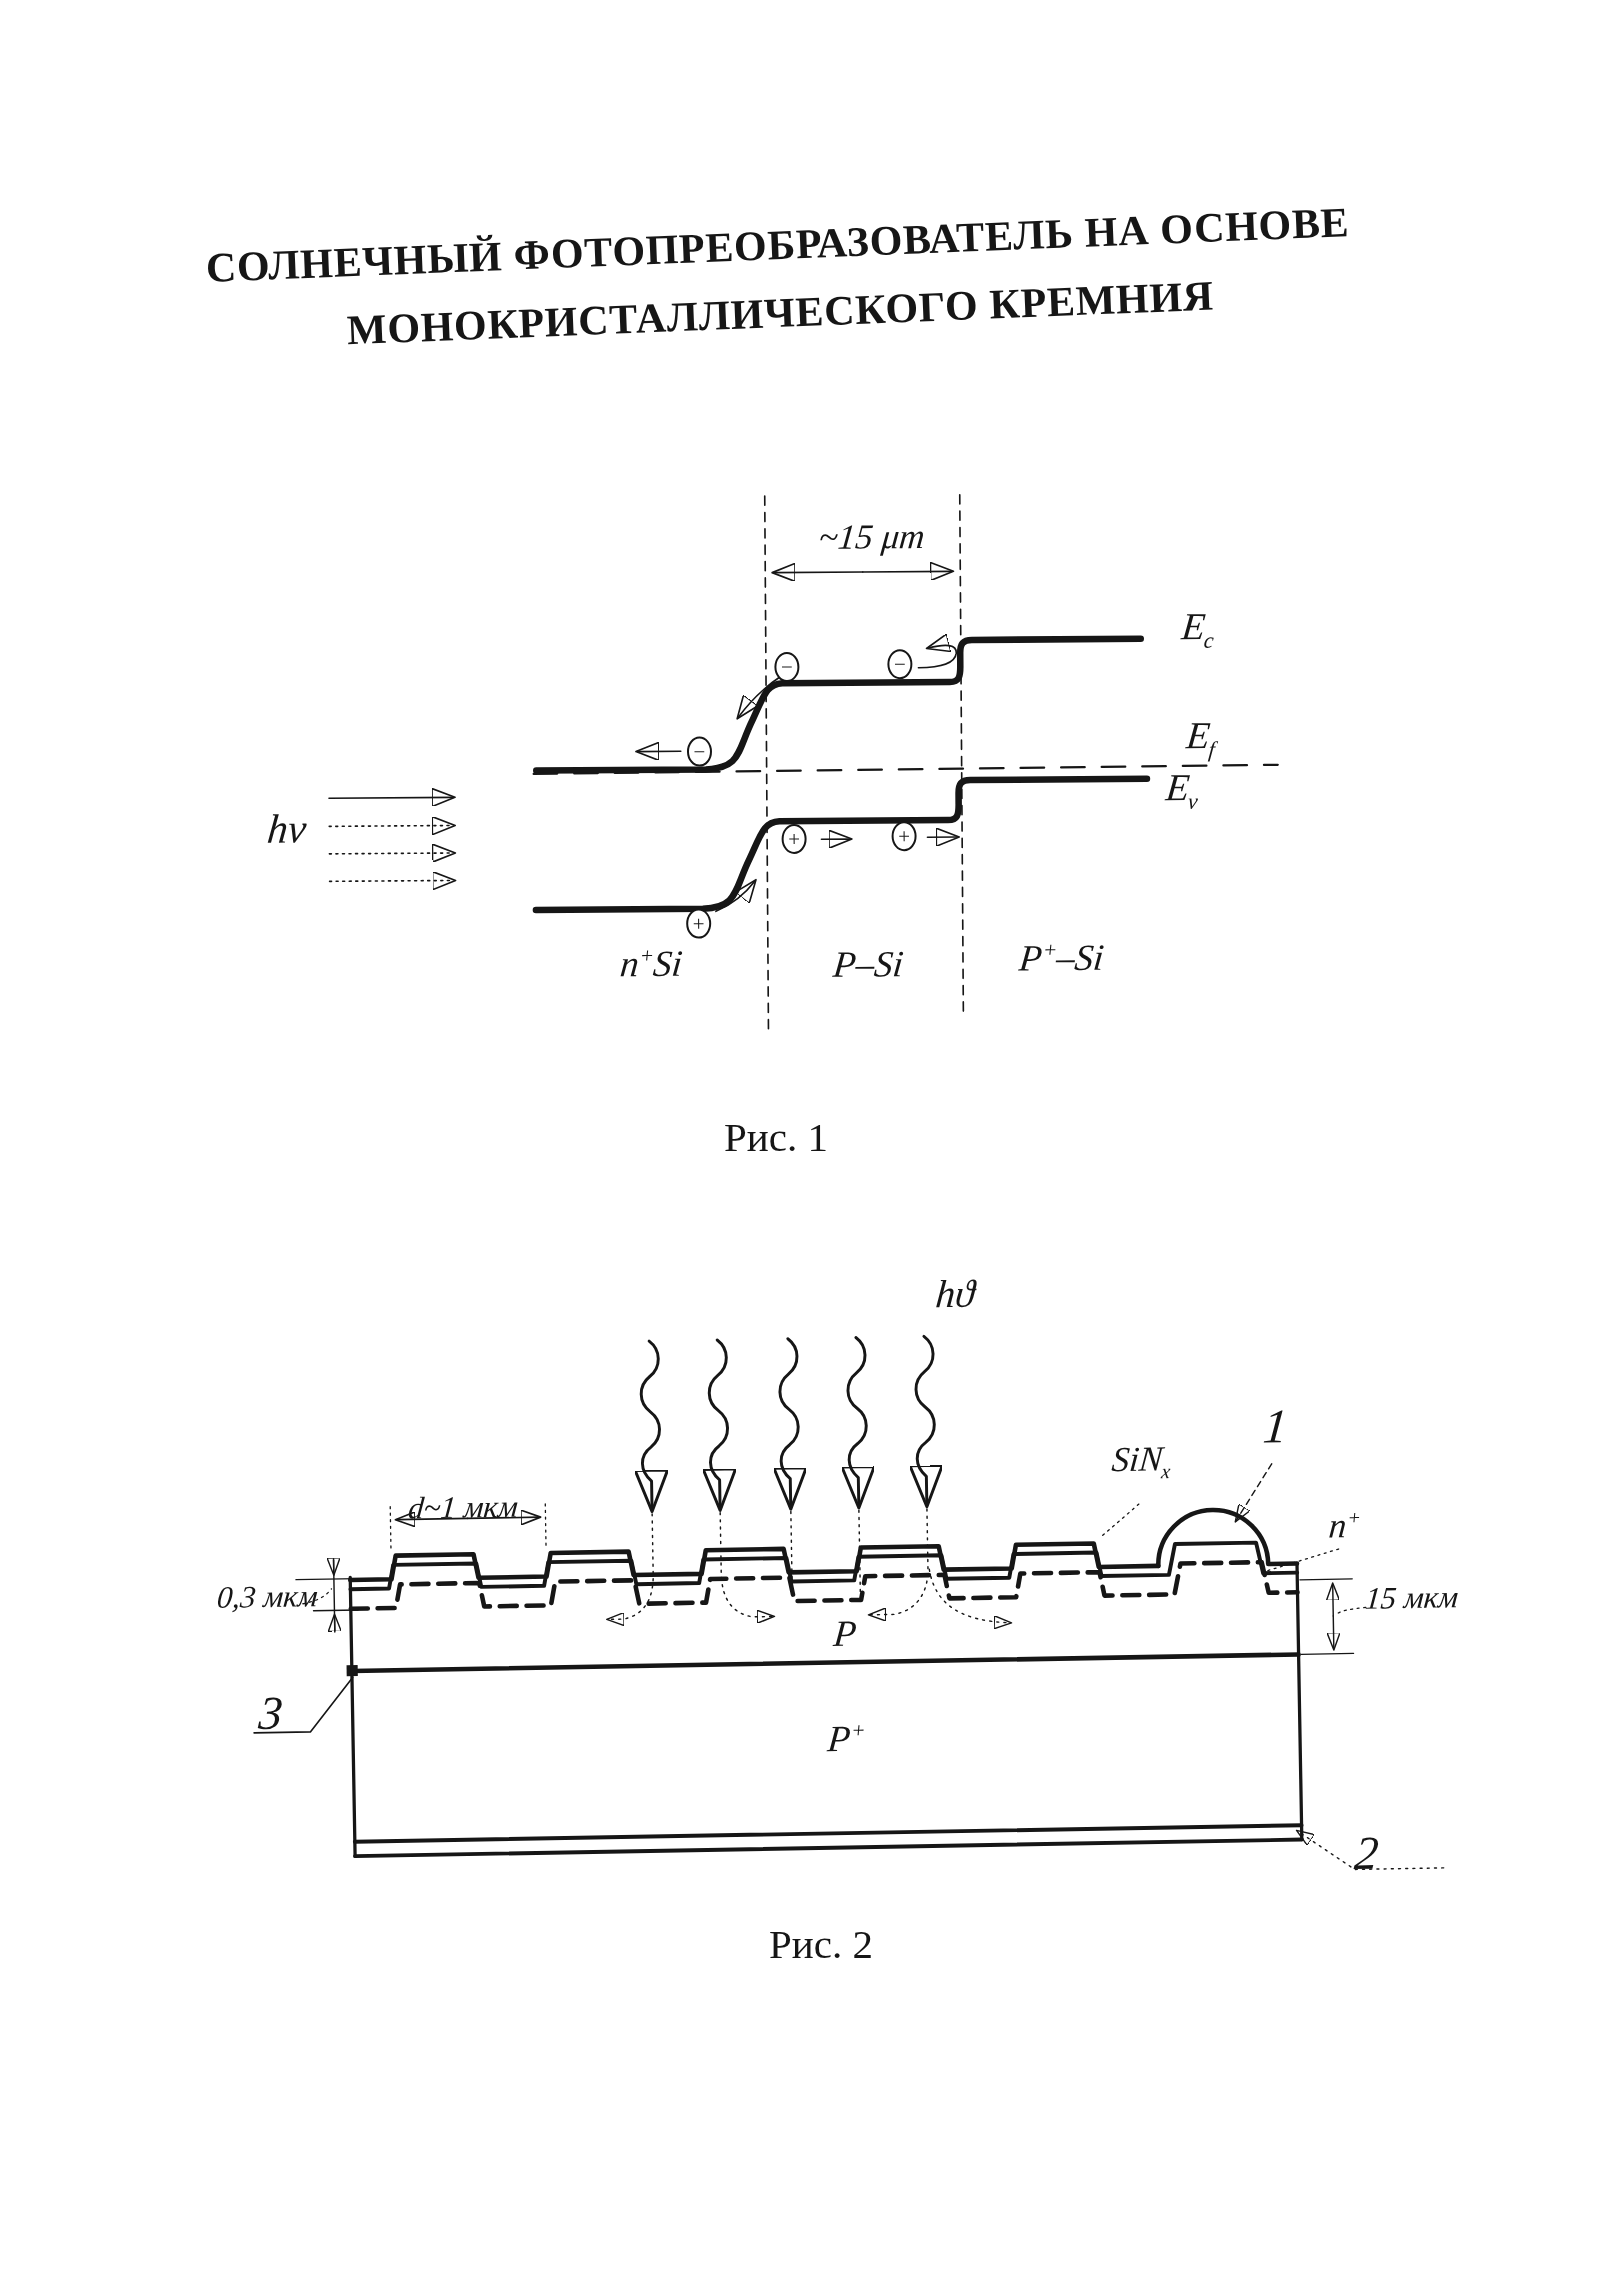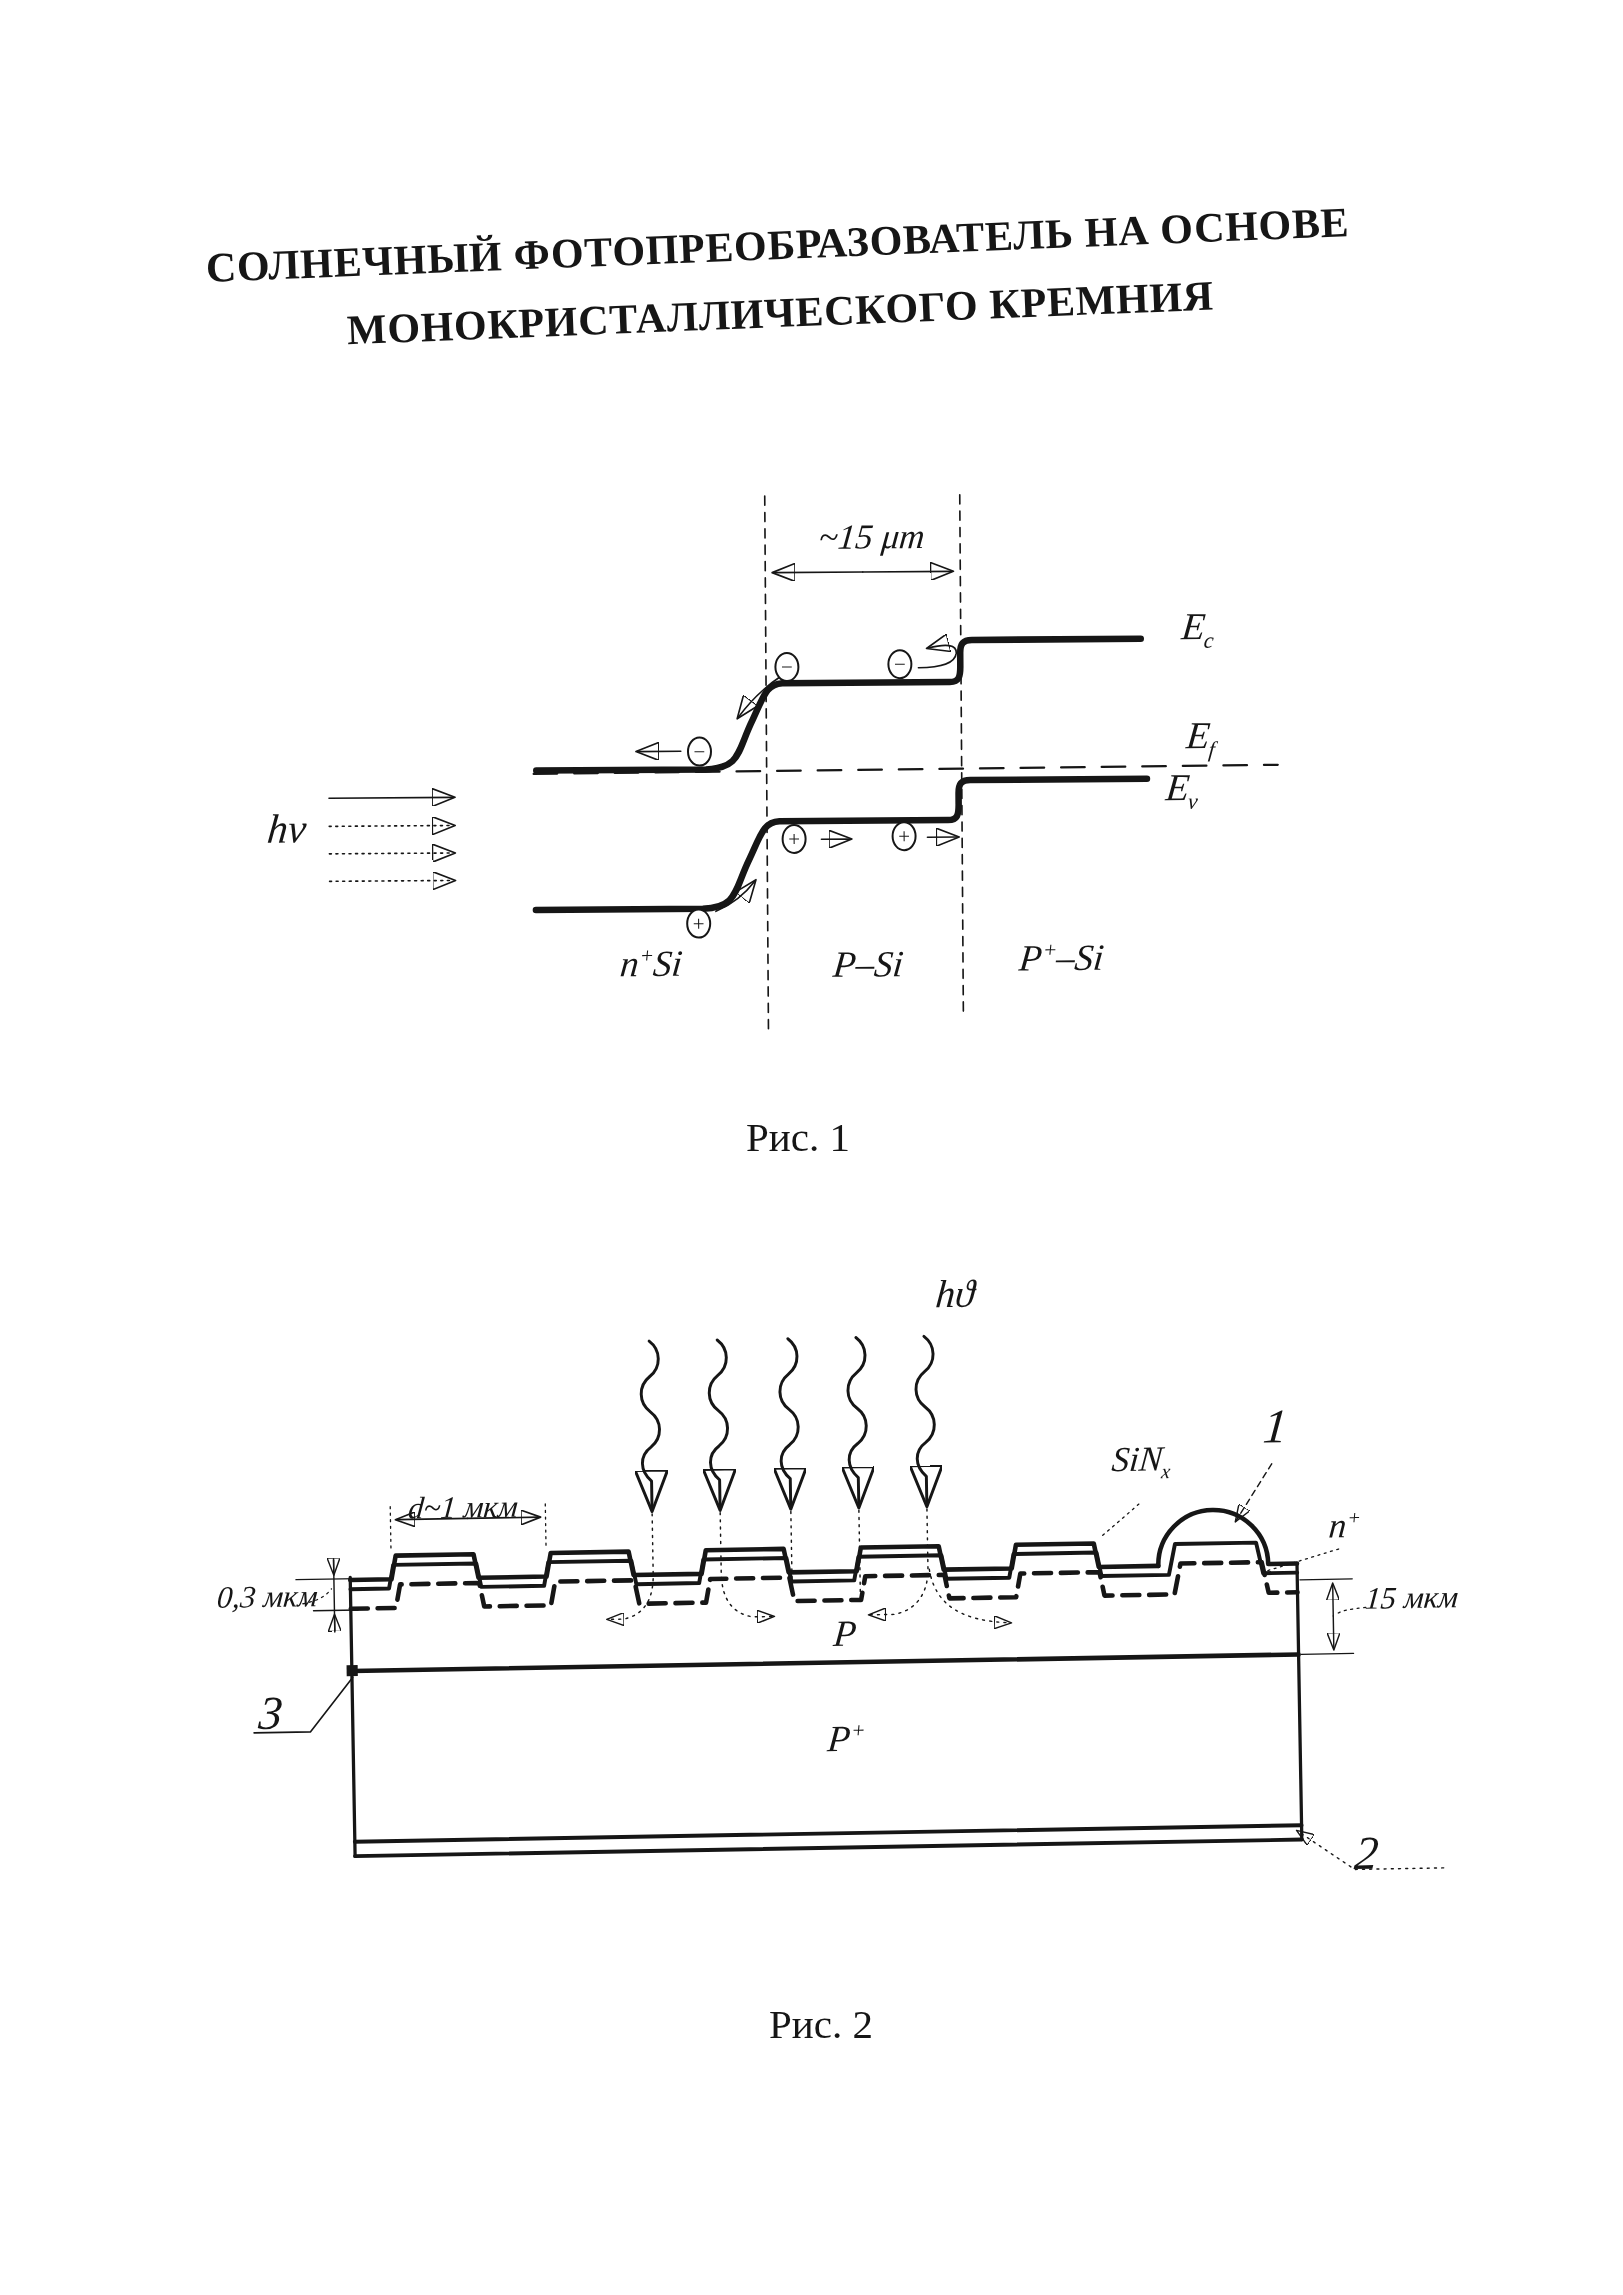--- a/index.html
+++ b/index.html
@@ -108,21 +108,21 @@
     <div class="lbl hw" style="left:38px;top:347px;font-size:41px;">hν</div>
     <div class="lbl hw" style="left:390px;top:486px;font-size:37px;">
       <span>n</span><sup>+</sup><span>Si</span>
     </div>
     <div class="lbl hw" style="left:603px;top:488px;font-size:37px;">P–Si</div>
     <div class="lbl hw" style="left:789px;top:483px;font-size:37px;">
       <span>P</span><sup>+</sup><span>–Si</span>
     </div>
   </div>
 
-  <div class="caption" style="left:700px;top:1113px;font-family:Liberation Serif, serif;">Рис. 1</div>
+  <div class="caption" style="left:678px;top:1113px;font-family:Liberation Serif, serif;">Рис. 1</div>
 
   <div class="fig" style="left:216px;top:1244px;width:1355px;height:674px;transform:rotate(-1deg);">
 
     <svg width="1355" height="674" viewBox="330 1900 2070 1030">
       <defs>
         <marker id="ah2" markerWidth="15" markerHeight="11" refX="13" refY="5.5" orient="auto">
           <path d="M0,0 L14,5.5 L0,11 z" fill="#161616" stroke="none"></path>
         </marker>
         <marker id="ah2s" markerWidth="13" markerHeight="9" refX="11" refY="4.5" orient="auto">
           <path d="M0,0 L12,4.5 L0,9 z" fill="#161616" stroke="none"></path>
@@ -202,16 +202,16 @@
     <div class="lbl hw" style="left:1.3px;top:326px;font-size:31px;">0,3 мкм</div>
     <div class="lbl hw" style="left:1149px;top:347px;font-size:31px;">15 мкм</div>
     <div class="lbl hw" style="left:617px;top:370px;font-size:37px;">P</div>
     <div class="lbl hw" style="left:609px;top:475px;font-size:37px;">
       <span>P</span><sup>+</sup>
     </div>
     <div class="lbl hw" style="left:41px;top:435px;font-size:47px;">3</div>
     <div class="lbl hw" style="left:1134px;top:594px;font-size:47px;">2</div>
   </div>
 
-  <div class="caption" style="left:723px;top:2000px;font-family:Liberation Serif, serif;">Рис. 2</div>
+  <div class="caption" style="left:723px;top:1920px;font-family:Liberation Serif, serif;">Рис. 2</div>
 
 </div>
 
 
 </body></html>

